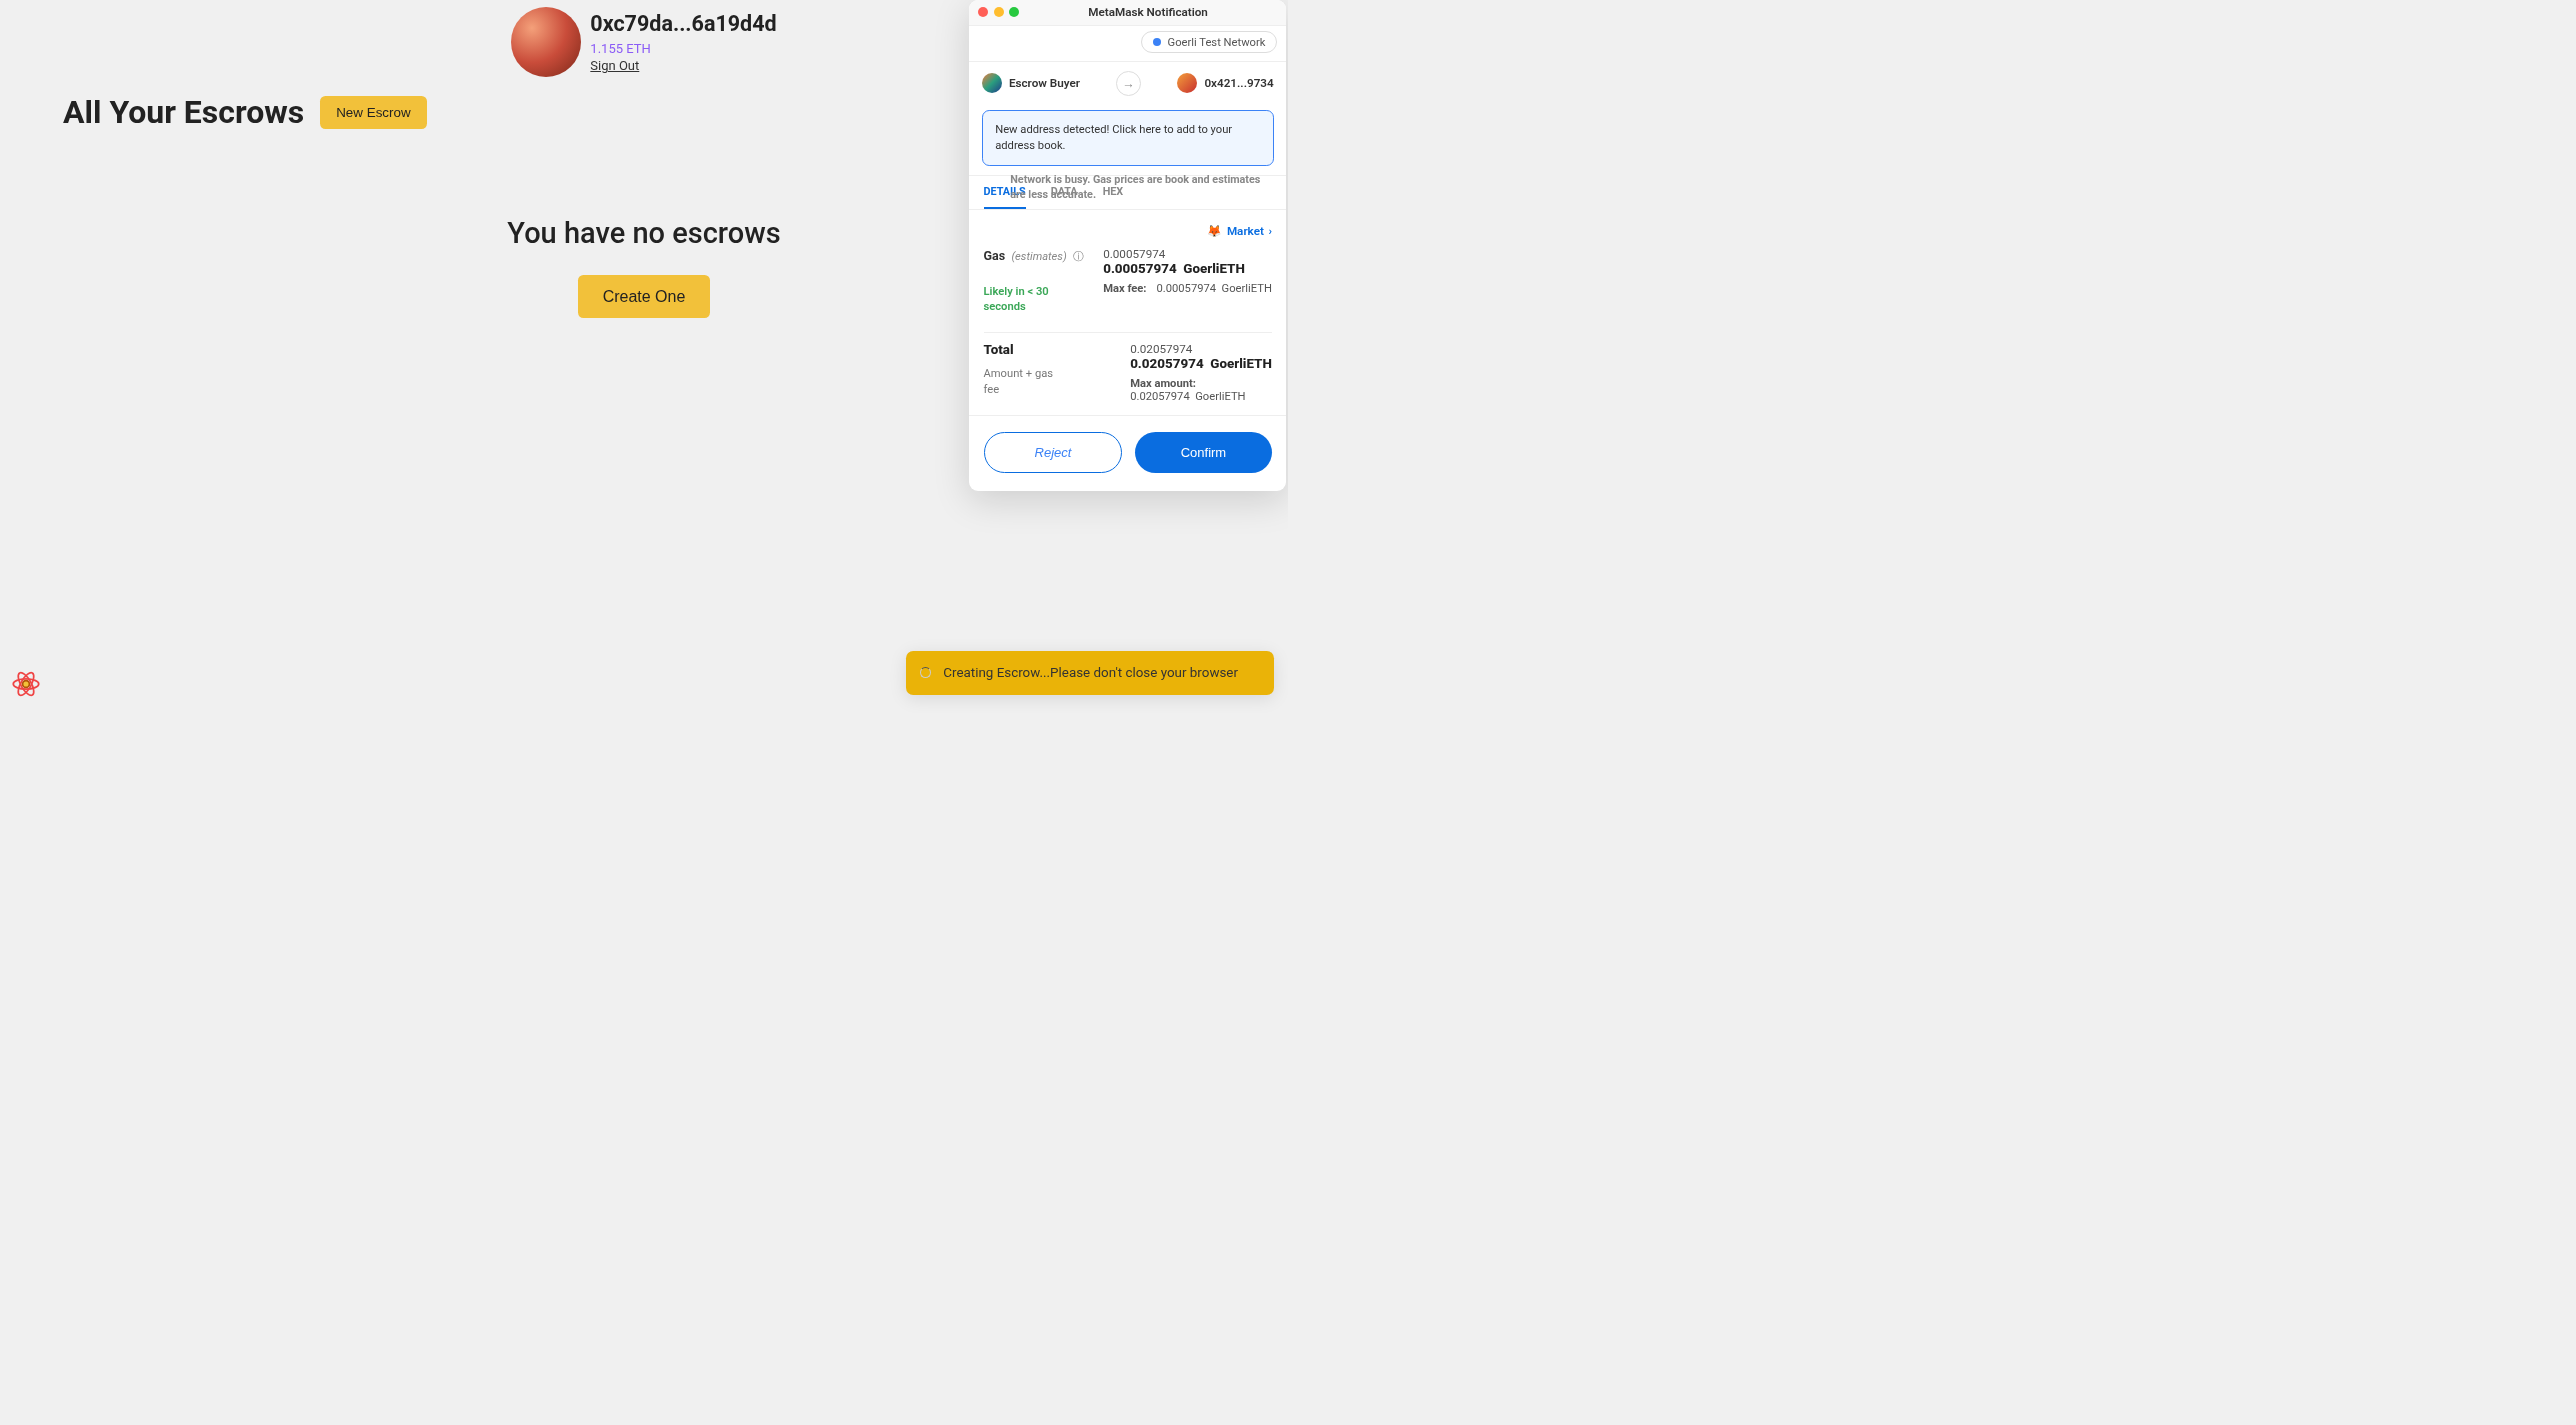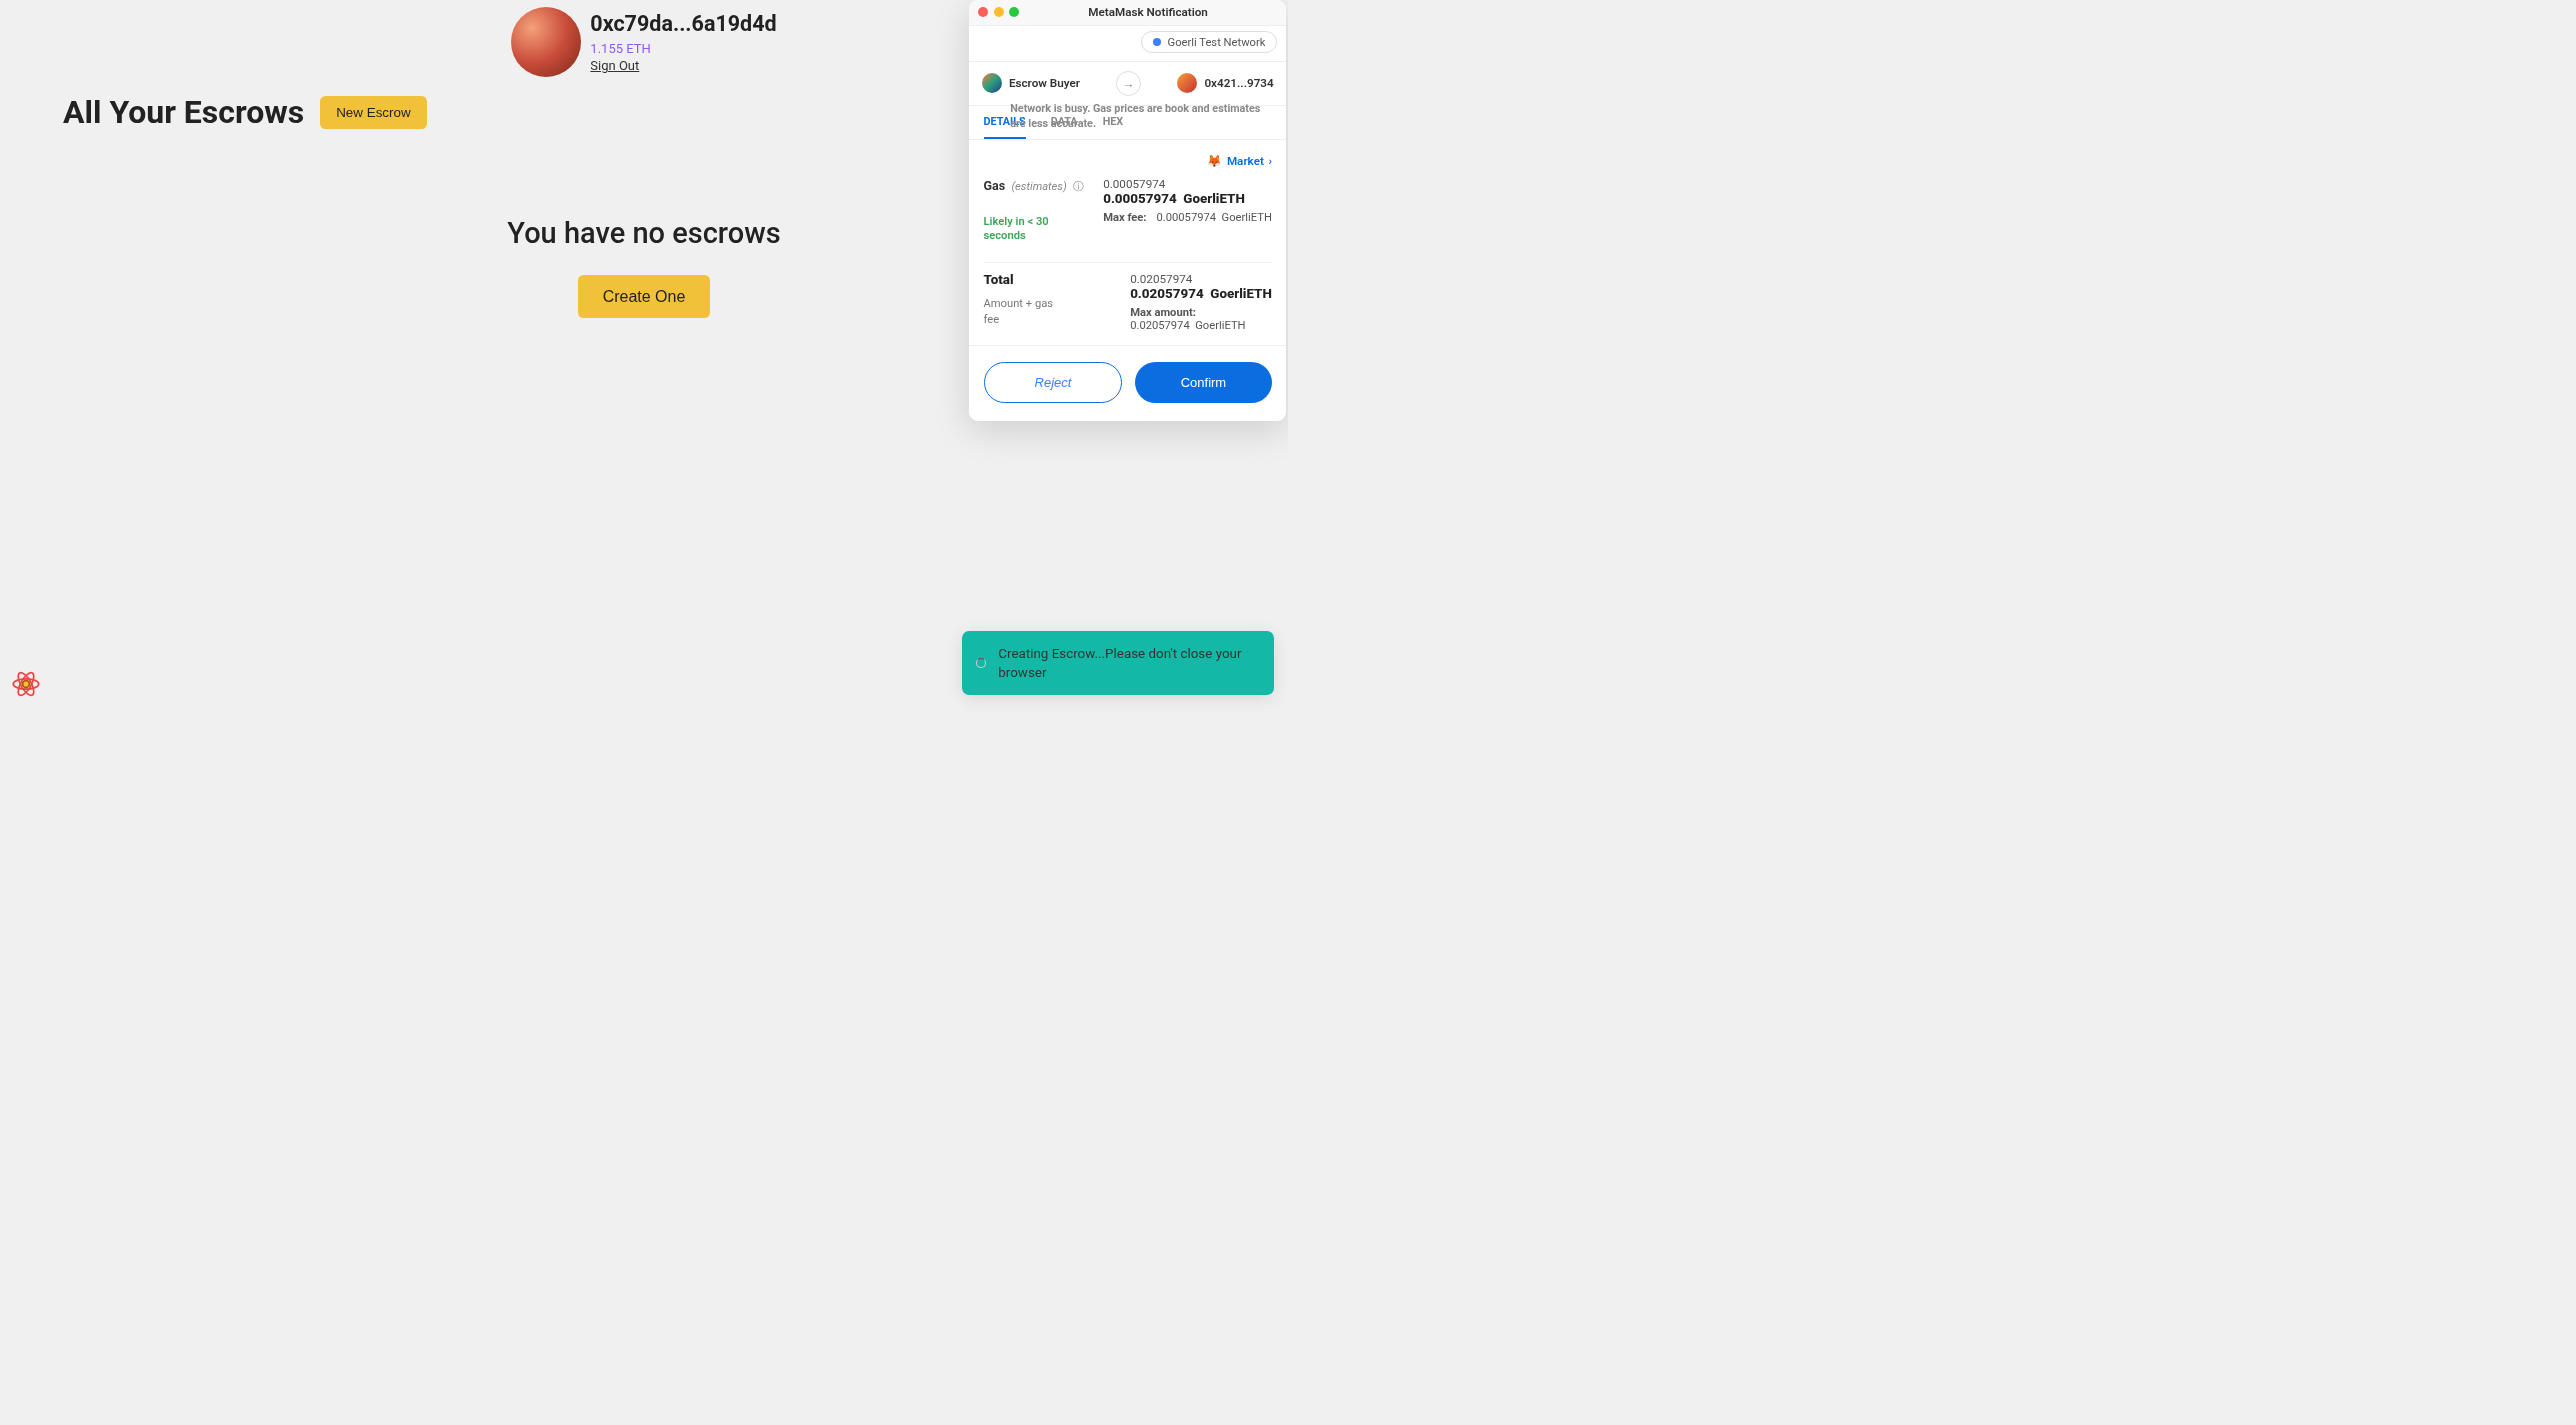--- a/index.html
+++ b/index.html
@@ -253,22 +253,22 @@
       font-weight: 500;
       cursor: pointer;
     }
     .mm-reject { background: #fff; border: 0.9px solid #0a6de0; color: #3b82f6; font-style: italic; }
     .mm-confirm { background: #0a6de0; border: none; color: #fff; }
     
     .toast {
       position: absolute;
       right: 14.3px;
       bottom: 18px;
-      width: 312px;
-      background: #14b8a6;
+      width: 368px;
+      background: #eab308;
       border-radius: 7.2px;
       box-shadow: 0 3.6px 18px rgba(0,0,0,0.1);
       padding: 12.5px 14.3px;
       display: flex;
       align-items: center;
       gap: 12.5px;
     }
     .spinner {
       width: 10.8px;
       height: 10.8px;
@@ -339,20 +339,21 @@
   <div class="mm-accounts">
     <div class="mm-acc-icon"></div>
     <div class="mm-acc-name">Escrow Buyer</div>
     <div style="flex:1"></div>
     <div class="mm-arrow-circle">→</div>
     <div style="flex:1"></div>
     <div class="mm-acc-icon b"></div>
     <div class="mm-acc-name">0x421...9734</div>
   </div>
 
+  <div class="mm-address-alert">New address detected! Click here to add to your address book.</div>
 
   <hr class="mm-hr">
   <div class="mm-tabs">
     <div class="mm-tab active">DETAILS</div>
     <div class="mm-tab">DATA</div>
     <div class="mm-tab">HEX</div>
     <div class="mm-warning-overlay">Network is busy. Gas prices are book and estimates are less accurate.</div>
   </div>
 
   <div class="mm-market">

